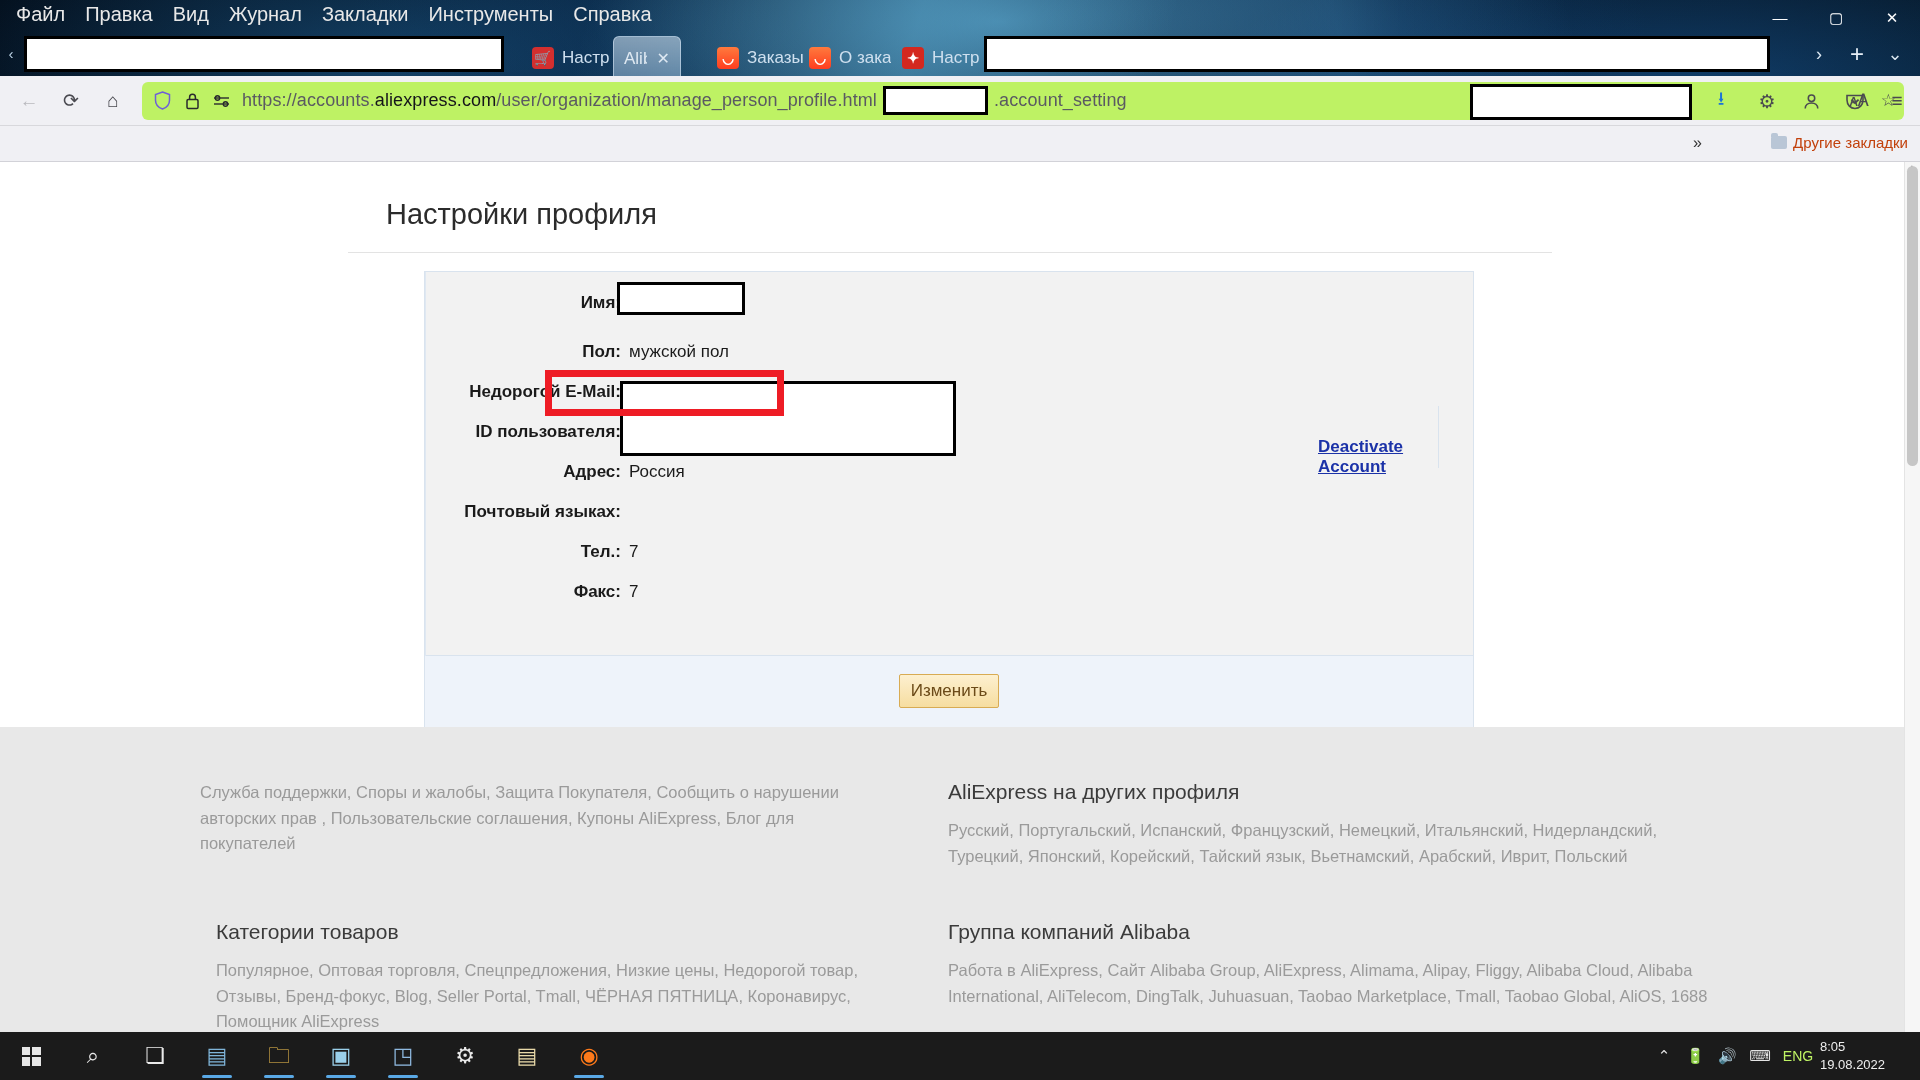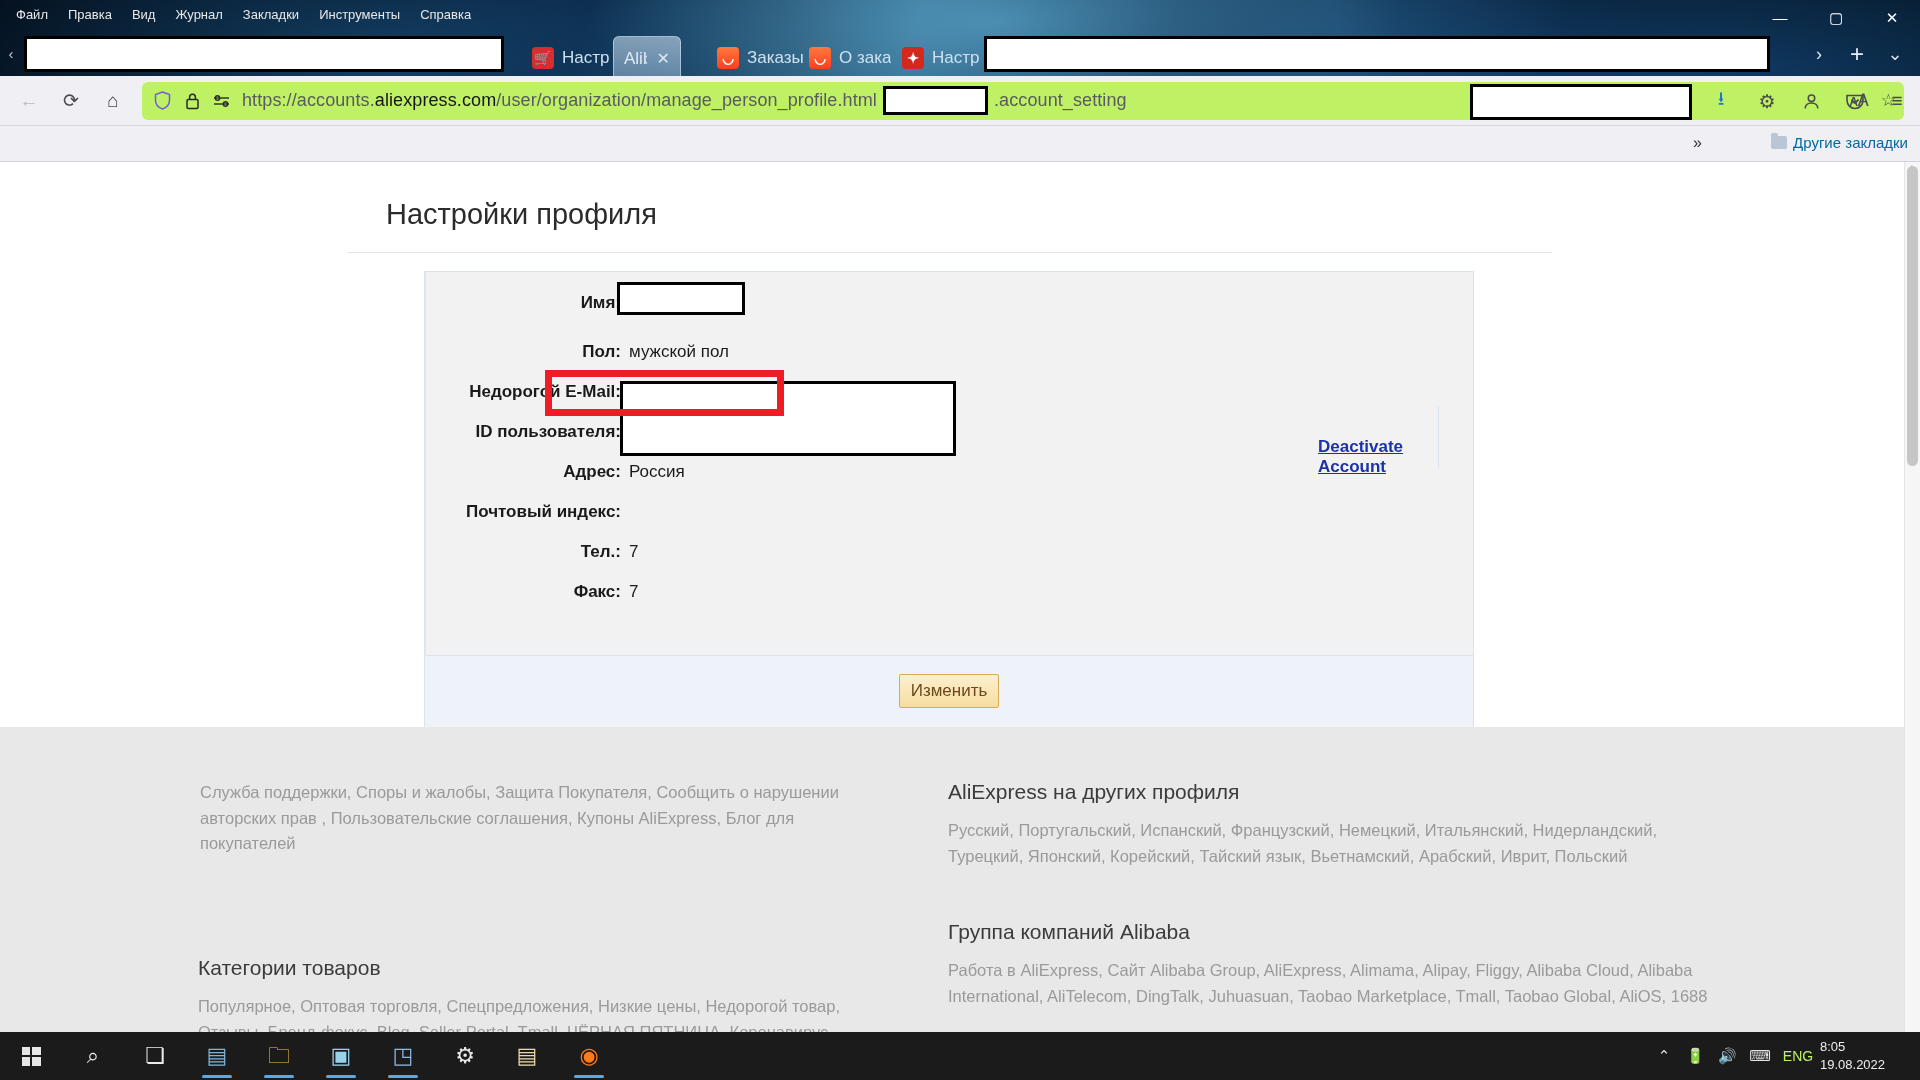--- a/index.html
+++ b/index.html
@@ -27,21 +27,21 @@
       linear-gradient(75deg, rgba(0,0,0,0) 55%, rgba(90,180,240,0.22) 70%, rgba(0,0,0,0) 82%);
   }
 
   
   #browser-window { position: absolute; left: 0; top: 0; width: 1920px; height: 1032px; }
 
   
   .menubar {
     position: absolute; left: 0; top: 0; width: 1740px; height: 28px;
     display: flex; align-items: center; gap: 0px; padding-left: 6px;
-    color: #e8e8e8; font-size: 13px;
+    color: #e8e8e8; font-size: 20px;
   }
   .menubar .mi { padding: 2px 10px; white-space: nowrap; }
 
   
   .wincontrols { position: absolute; right: 0; top: 0; height: 34px; display: flex; }
   .wincontrols .wc {
     width: 56px; height: 34px; display:flex; align-items:center; justify-content:center;
     color: #fff; font-size: 15px; line-height: 1;
   }
 
@@ -101,21 +101,21 @@
   .urlbar .right-icons span { color:#4a4a50; font-size:17px; }
 
   
   .bookmarkbar {
     position: absolute; left: 0; top: 126px; width: 1920px; height: 36px;
     background: #f0f0f4; display: flex; align-items: center; padding: 0 8px;
     border-bottom: 1px solid #d2d2d8;
   }
   .bm-chevrons { position:absolute; right: 218px; top: 8px; color:#333; font-size:16px; }
   .bm-other { position:absolute; right: 12px; top: 8px; display:flex; align-items:center; gap:6px;
-              color:#0369a1; font-size:15px; }
+              color:#c2410c; font-size:15px; }
   .bm-folder { width: 16px; height: 13px; background:#b9c6d6; border-radius:2px; position:relative; }
   .bm-folder:before { content:""; position:absolute; left:0; top:-3px; width:7px;height:4px;background:#b9c6d6;border-radius:2px 2px 0 0;}
 
   
   #page {
     position: absolute; left: 0; top: 162px; width: 1920px; height: 870px;
     background: #ffffff; overflow: hidden;
   }
   #page-scroll-track { position:absolute; right:0; top:0; width:16px; height:870px; background:#f6f6f6; border-left:1px solid #e4e4e4;}
   #page-scroll-thumb { position:absolute; right:2px; top:4px; width:11px; height:300px; background:#c6c6c6; border-radius:6px;}
@@ -354,21 +354,21 @@
       <div class="frow" style="top:150px;">
         <span class="flabel" style="left:0; width:196px; top:0px;">ID пользователя:</span>
       </div>
 
       <div class="frow" style="top:190px;">
         <span class="flabel" style="left:0; width:196px; top:0px;">Адрес:</span>
         <span class="fvalue" style="left:204px; top:0px;">Россия</span>
       </div>
 
       <div class="frow" style="top:230px;">
-        <span class="flabel" style="left:0; width:196px; top:0px;">Почтовый индекс:</span>
+        <span class="flabel" style="left:0; width:196px; top:0px;">Почтовый языках:</span>
         <span class="fvalue" style="left:204px; top:0px;"></span>
       </div>
 
       <div class="frow" style="top:270px;">
         <span class="flabel" style="left:0; width:196px; top:0px;">Тел.:</span>
         <span class="fvalue" style="left:204px; top:0px;">7</span>
       </div>
 
       <div class="frow" style="top:310px;">
         <span class="flabel" style="left:0; width:196px; top:0px;">Факс:</span>
@@ -389,21 +389,21 @@
     </div>
 
     <div class="site-footer">
       <div class="fcol" style="left:200px; top:53px; width:680px;">
         <p>Служба поддержки, Споры и жалобы, Защита Покупателя, Сообщить о нарушении авторских прав  , Пользовательские соглашения, Купоны AliExpress, Блог для покупателей</p>
       </div>
       <div class="fcol" style="left:948px; top:53px; width:760px;">
         <h4>AliExpress на других профиля</h4>
         <p>Русский, Португальский, Испанский, Французский, Немецкий, Итальянский, Нидерландский, Турецкий, Японский, Корейский, Тайский язык, Вьетнамский, Арабский, Иврит, Польский</p>
       </div>
-      <div class="fcol" style="left:198px; top:193px; width:690px;margin-top:36px;">
+      <div class="fcol" style="left:216px; top:193px; width:690px;">
         <h4>Категории товаров</h4>
         <p>  Популярное, Оптовая торговля, Спецпредложения, Низкие цены, Недорогой товар, Отзывы, Бренд-фокус, Blog, Seller Portal, Tmall, ЧЁРНАЯ ПЯТНИЦА, Коронавирус, Помощник AliExpress</p>
       </div>
       <div class="fcol" style="left:948px; top:193px; width:760px;">
         <h4>Группа компаний Alibaba</h4>
         <p>  Работа в AliExpress, Сайт Alibaba Group, AliExpress, Alimama, Alipay, Fliggy, Alibaba Cloud, Alibaba International, AliTelecom, DingTalk, Juhuasuan, Taobao Marketplace, Tmall, Taobao Global, AliOS, 1688</p>
       </div>
     </div>
 
     <div id="page-scroll-track">

